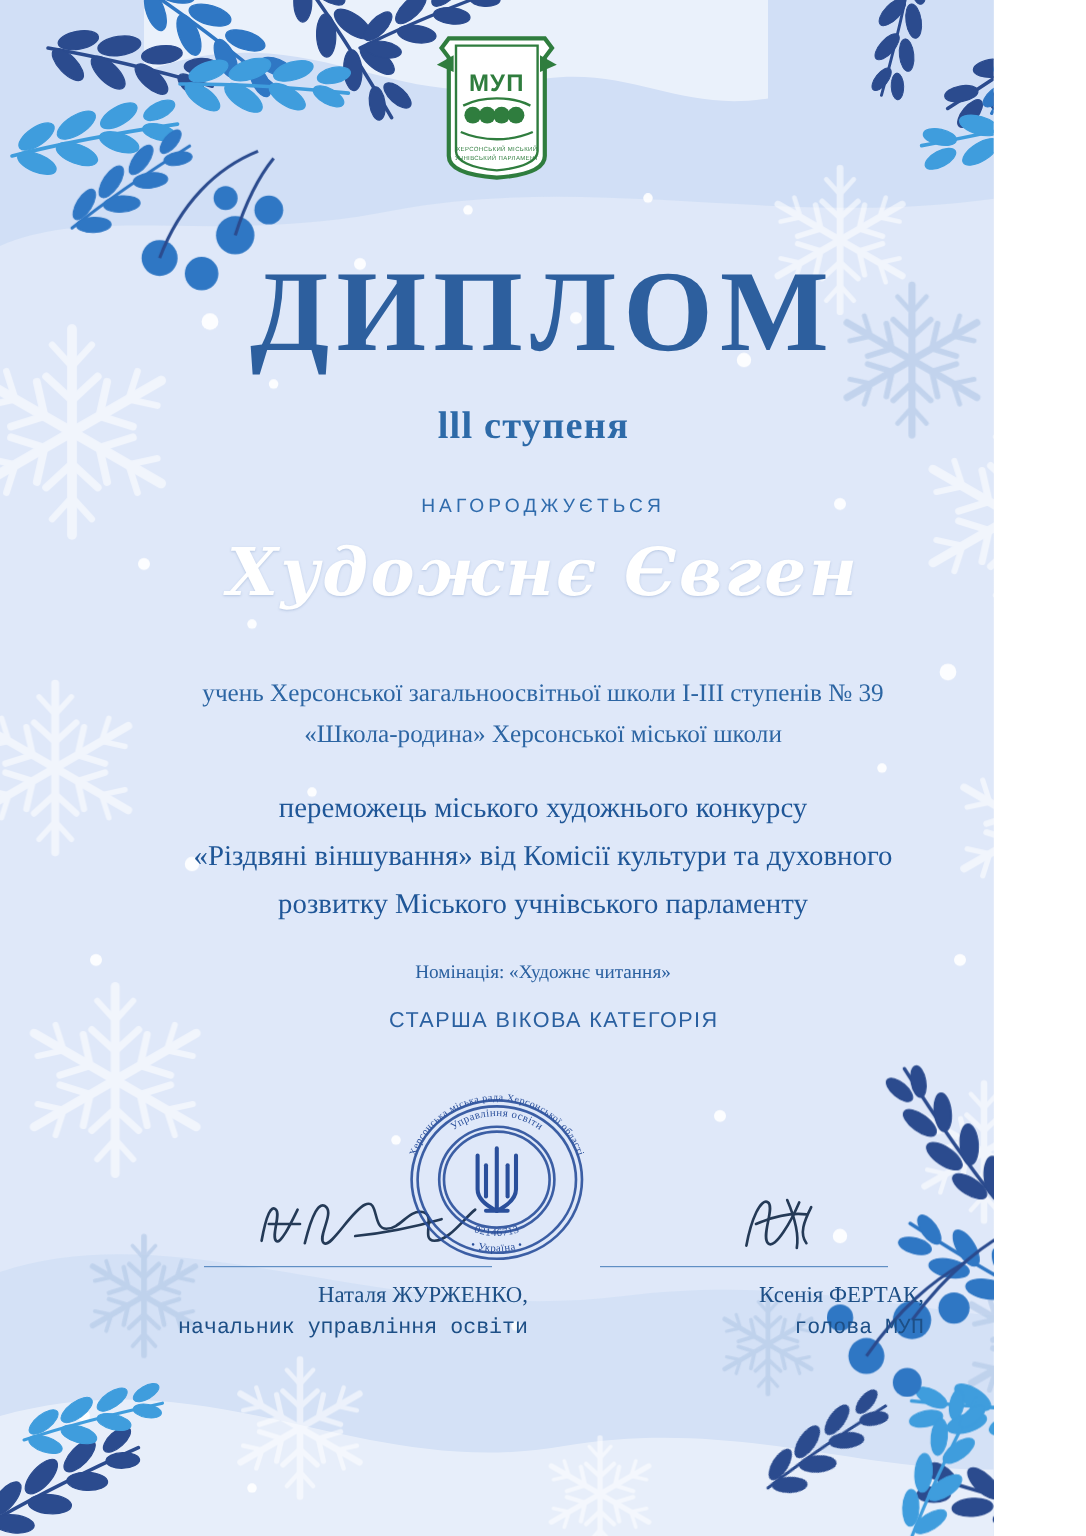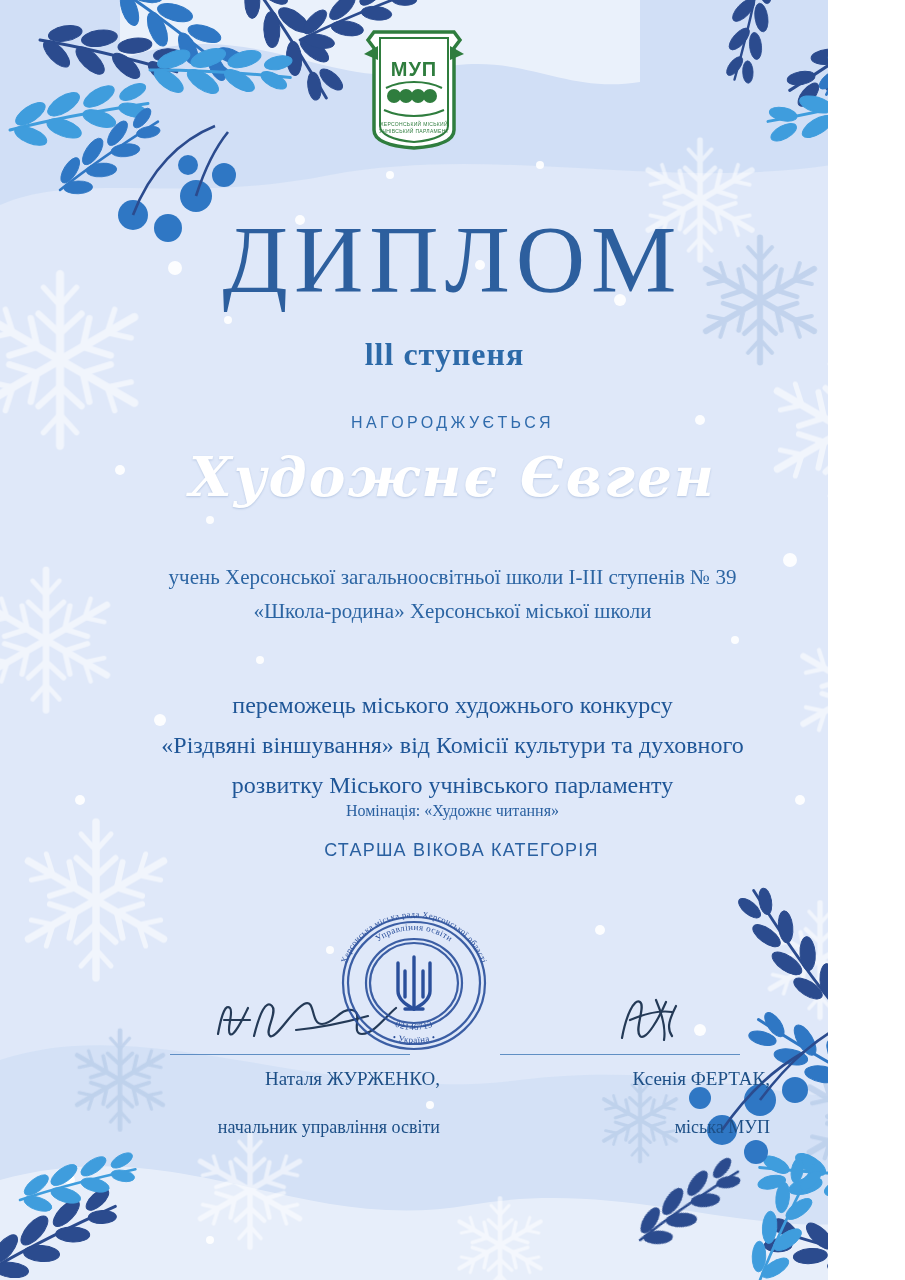--- a/index.html
+++ b/index.html
@@ -47,21 +47,21 @@
     z-index: 5;
     text-align: center;
   }
 
   .title {
     position: absolute;
     top: 212px;
     left: 0;
     right: 0;
     font-family: "Liberation Serif", serif;
-    font-weight: normal;
+    font-weight: bold;
     font-size: 96px;
     letter-spacing: 6px;
     color: #2d5f9e;
     line-height: 1;
   }
 
   .degree {
     position: absolute;
     top: 336px;
     left: 0;
@@ -105,21 +105,21 @@
     left: 0;
     right: 0;
     font-family: "Liberation Serif", serif;
     font-size: 21px;
     color: #2c65a3;
     line-height: 1.62;
   }
 
   .achievement {
     position: absolute;
-    top: 686px;
+    top: 655px;
     left: 0;
     right: 0;
     font-family: "Liberation Serif", serif;
     font-size: 24px;
     color: #1f5697;
     line-height: 1.66;
   }
 
   .nomination {
     position: absolute;
@@ -174,25 +174,24 @@
     opacity: .85;
   }
 
   .sig-name {
     font-family: "Liberation Serif", serif;
     font-size: 19px;
     color: #1d4f86;
     line-height: 1.45;
   }
   .sig-role {
-    font-family: Liberation Serif, serif;
+    font-family: Liberation Mono, monospace;
     font-size: 18px;
     color: #1d4f86;
     line-height: 1.45;
-    margin-top: 21px;
   }
 </style>
 </head>
 <body>
 
 <div class="page">
 
   <svg class="bg-svg" viewBox="0 0 905 1280">
     <defs>
       <g id="snowflake-arm">
@@ -486,16 +485,16 @@
     <svg class="sig-mark" viewBox="0 0 240 58">
       <g fill="none" stroke="#243a57" stroke-width="2.2" stroke-linecap="round">
         <path d="M92,48 C 96,26 104,8 110,12 C 116,16 104,40 110,46 C 116,52 130,26 136,12"></path>
         <path d="M100,30 C 114,24 128,20 142,22"></path>
         <path d="M126,10 C 132,24 136,38 134,50"></path>
         <path d="M146,16 C 140,28 136,38 142,46"></path>
       </g>
     </svg>
     <div class="sig-rule"></div>
     <div class="sig-name">Ксенія ФЕРТАК,</div>
-    <div class="sig-role">міська МУП</div>
+    <div class="sig-role">голова МУП</div>
   </div>
 
 </div>
 
 </body></html>

